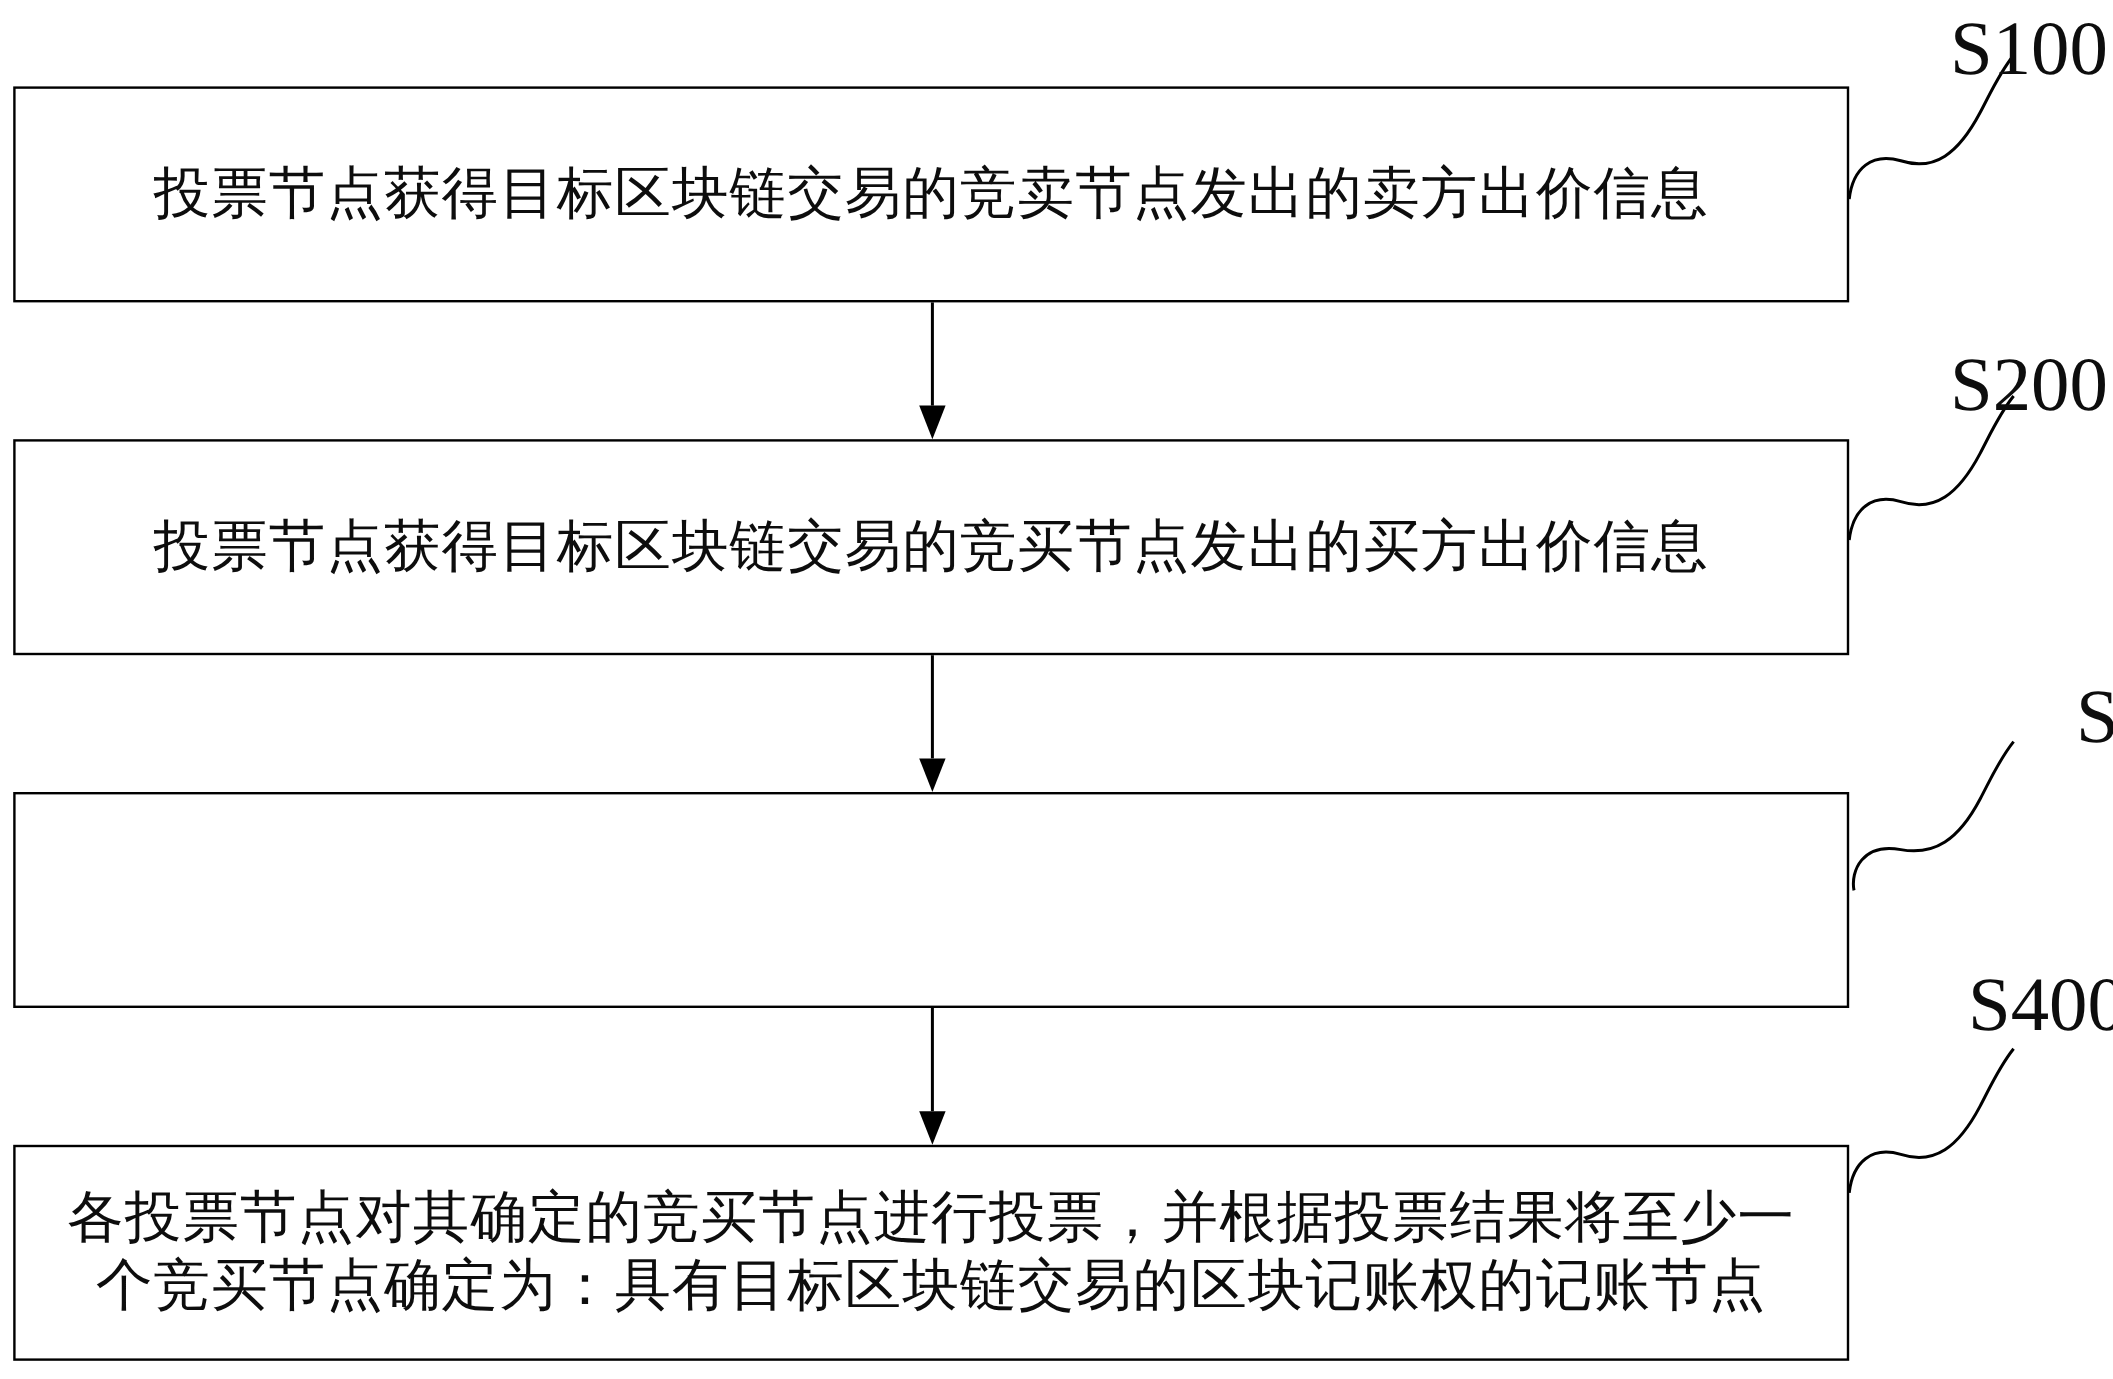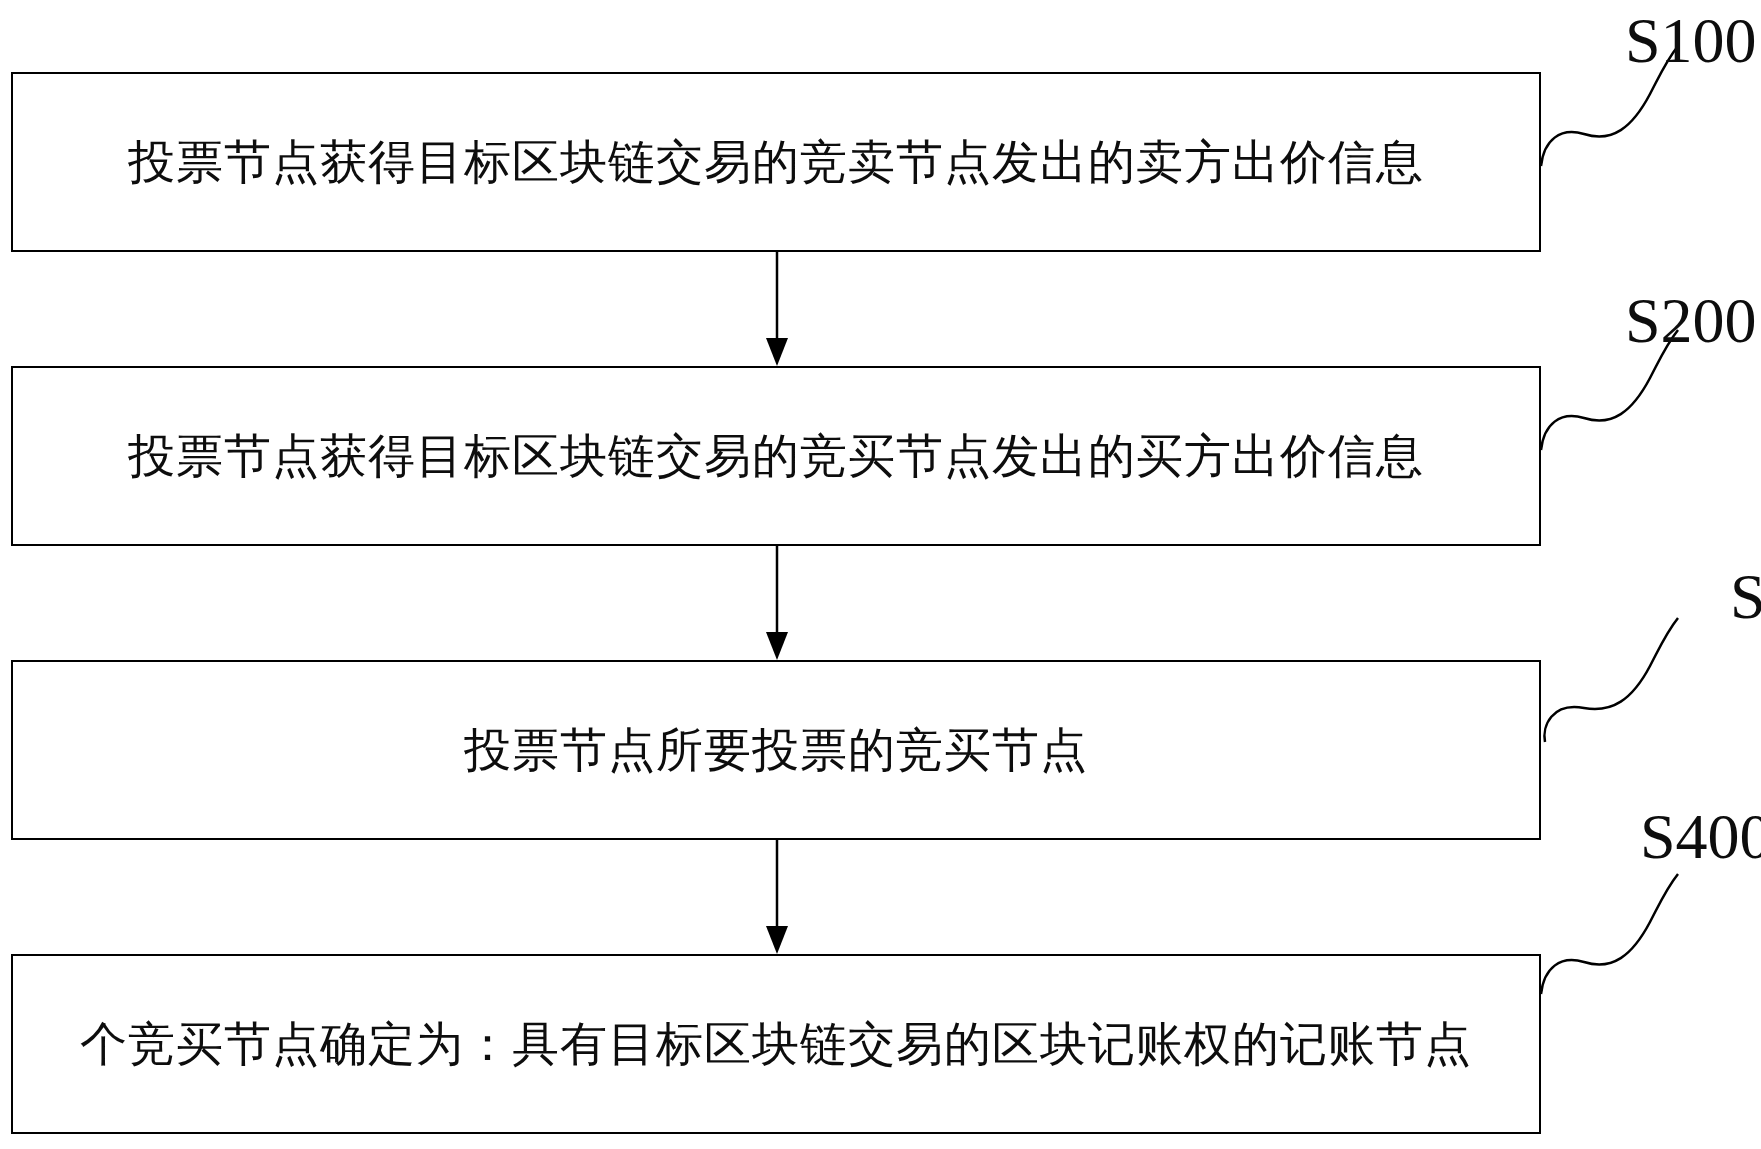--- a/index.html
+++ b/index.html
@@ -100,24 +100,24 @@
 
   <div class="flow-box box-1">
     <div>投票节点获得目标区块链交易的竞卖节点发出的卖方出价信息</div>
   </div>
 
   <div class="flow-box box-2">
     <div>投票节点获得目标区块链交易的竞买节点发出的买方出价信息</div>
   </div>
 
   <div class="flow-box box-3">
-    <div>投票节点所要投票的竞买节点</div>
   </div>
 
   <div class="flow-box box-4">
+    <div>各投票节点对其确定的竞买节点进行投票，并根据投票结果将至少一</div>
     <div>个竞买节点确定为：具有目标区块链交易的区块记账权的记账节点</div>
   </div>
 
   <div class="step-tag tag-s100">S100</div>
   <div class="step-tag tag-s200">S200</div>
   <div class="step-tag tag-s300">S300</div>
   <div class="step-tag tag-s400">S400</div>
 
 </div>
 

